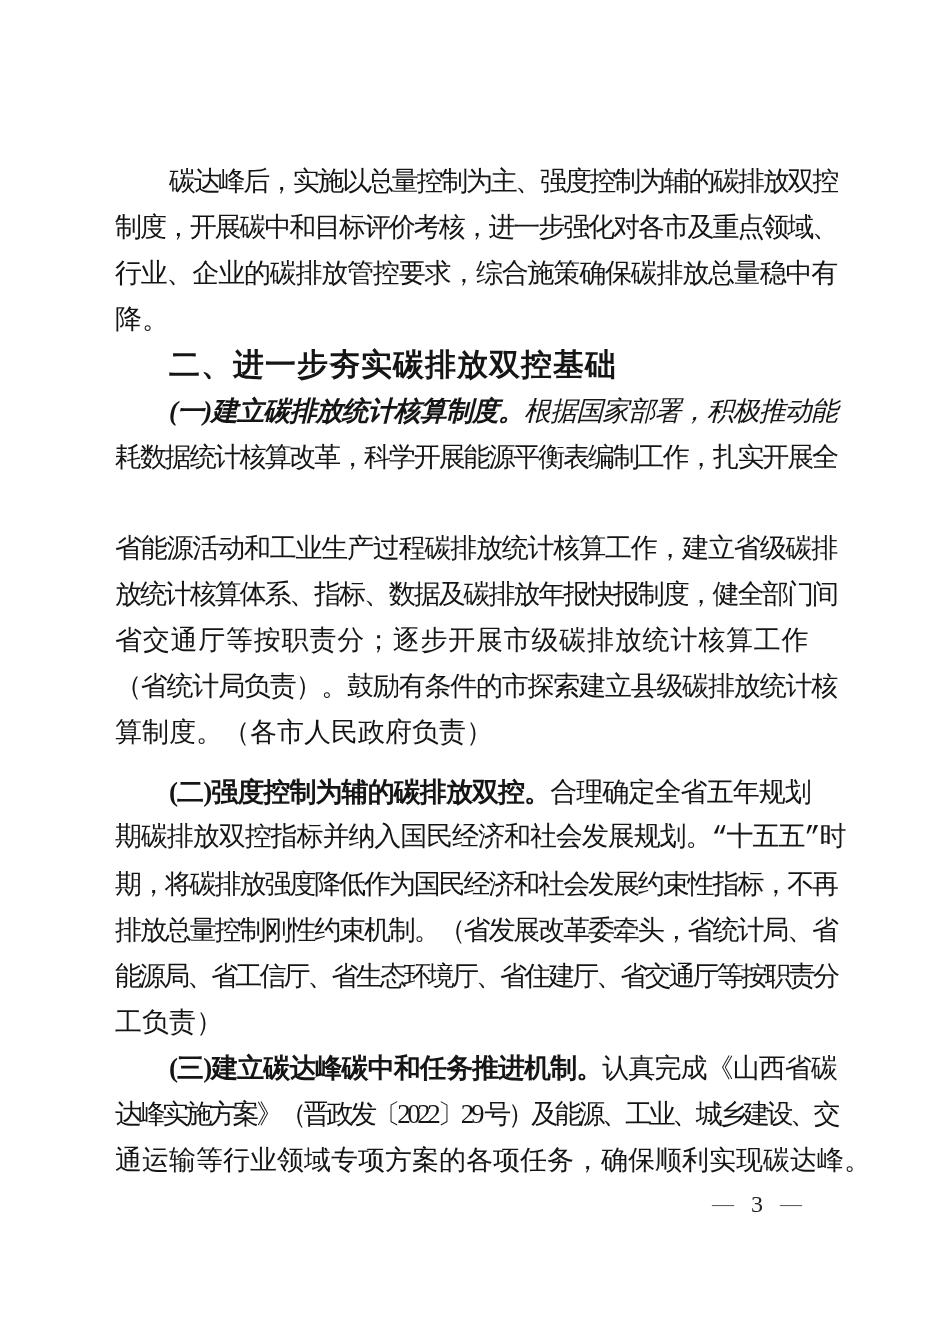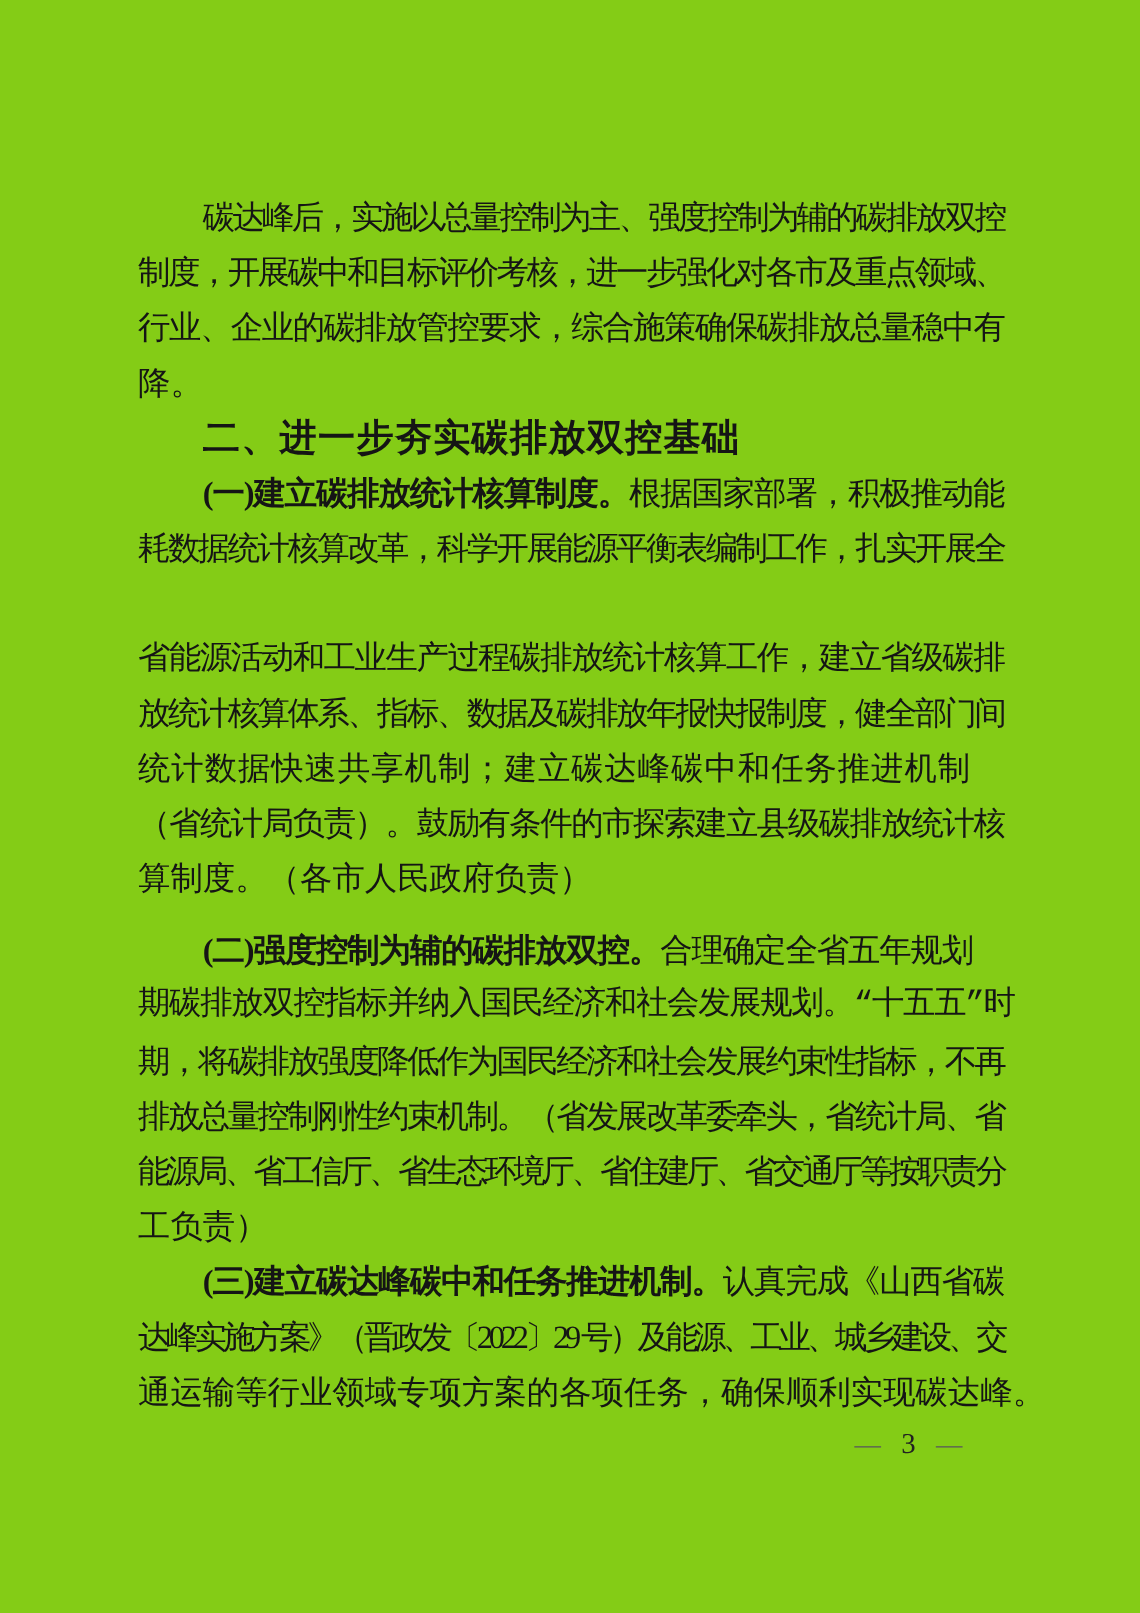--- a/index.html
+++ b/index.html
@@ -4,21 +4,21 @@
 <style>
   html, body {
     margin: 0;
     padding: 0;
     background: #e8e8e8;
   }
   .page {
     position: relative;
     width: 950px;
     height: 1344px;
-    background: #84cc16;
+    background: #ffffff;
     margin: 0 auto;
     overflow: hidden;
     font-family: "Liberation Serif", "DejaVu Serif", serif;
     color: #151515;
   }
   .doc-body {
     position: absolute;
     left: 115px;
     top: 158px;
     width: 722px;
@@ -62,25 +62,25 @@
       <div class="para body">
         <div class="line indent just" style="letter-spacing: -2.25926px;"><span>碳达峰后，实施以总量控制为主、强度控制为辅的碳排放双控</span></div>
         <div class="line just" style="letter-spacing: -2.10345px;"><span>制度，开展碳中和目标评价考核，进一步强化对各市及重点领域、</span></div>
         <div class="line just" style="letter-spacing: -1.21429px;"><span>行业、企业的碳排放管控要求，综合施策确保碳排放总量稳中有</span></div>
         <div class="line"><span>降。</span></div>
       </div>
       <div class="para heading">
         <div class="line indent"><span class="lead">二、进一步夯实碳排放双控基础</span></div>
       </div>
       <div class="para body">
-        <div class="line indent just" style="letter-spacing: -0.925347px;"><span class="lead">(一)建立碳排放统计核算制度。</span><span>根据国家部署，积极推动能</span></div>
+        <div class="line indent just" style="letter-spacing: -0.925347px; font-style: italic;"><span class="lead">(一)建立碳排放统计核算制度。</span><span>根据国家部署，积极推动能</span></div>
         <div class="line just" style="letter-spacing: -2.10345px;"><span>耗数据统计核算改革，科学开展能源平衡表编制工作，扎实开展全</span></div>
         <div class="line just" style="letter-spacing: -1.21429px; margin-top: 45px;"><span>省能源活动和工业生产过程碳排放统计核算工作，建立省级碳排</span></div>
         <div class="line just" style="letter-spacing: -2.10345px;"><span>放统计核算体系、指标、数据及碳排放年报快报制度，健全部门间</span></div>
-        <div class="line just" style="letter-spacing: 0.769231px;"><span>统计数据快速共享机制；建立碳达峰碳中和任务推进机制</span></div>
+        <div class="line just" style="letter-spacing: 0.769231px;"><span>省交通厅等按职责分；逐步开展市级碳排放统计核算工作</span></div>
         <div class="line just" style="letter-spacing: -1.21429px;"><span>（省统计局负责）。鼓励有条件的市探索建立县级碳排放统计核</span></div>
         <div class="line"><span>算制度。（各市人民政府负责）</span></div>
       </div>
       <div class="para body gap">
         <div class="line indent just" style="letter-spacing: -0.925347px;"><span class="lead">(二)强度控制为辅的碳排放双控。</span><span>合理确定全省五年规划</span></div>
         <div class="line just" style="letter-spacing: -1.06789px; font-family: Liberation Mono, monospace;"><span>期碳排放双控指标并纳入国民经济和社会发展规划。“十五五”时</span></div>
         <div class="line just" style="letter-spacing: -2.10345px;"><span>期，将碳排放强度降低作为国民经济和社会发展约束性指标，不再</span></div>
         <div class="line just" style="letter-spacing: -2.10345px;"><span>排放总量控制刚性约束机制。（省发展改革委牵头，省统计局、省</span></div>
         <div class="line just" style="letter-spacing: -2.93333px;"><span>能源局、省工信厅、省生态环境厅、省住建厅、省交通厅等按职责分</span></div>
         <div class="line"><span>工负责）</span></div>

